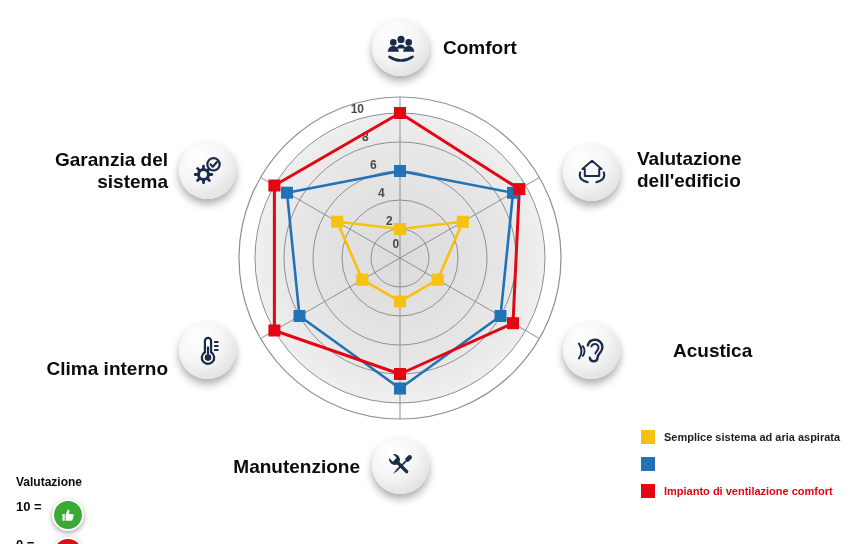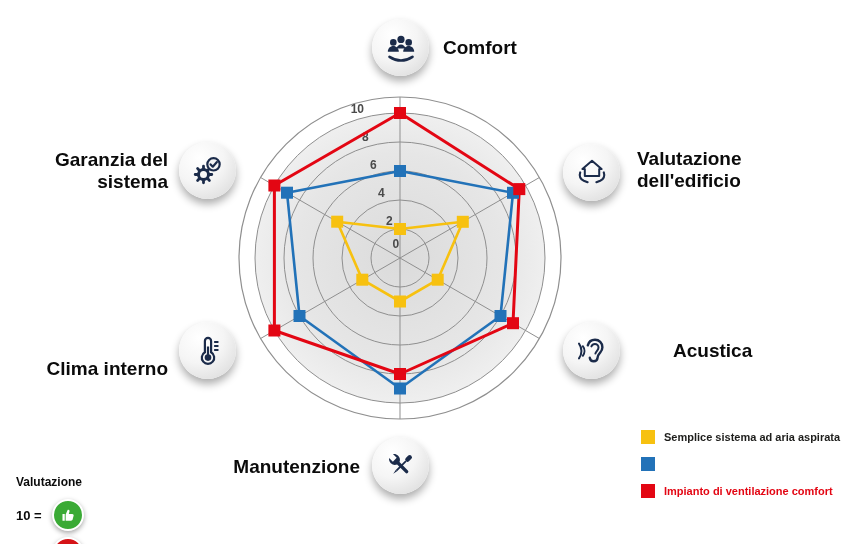--- a/index.html
+++ b/index.html
@@ -23,21 +23,21 @@
   }
   .alr{text-align:right;}
 
   .legend{position:absolute;left:641px;top:430px;}
   .legend-row{display:flex;align-items:center;margin-bottom:13px;}
   .legend-swatch{width:14px;height:14px;margin-right:9px;flex:0 0 auto;}
   .legend-label{font-size:11px;font-weight:bold;color:#1d1d1b;white-space:nowrap;}
 
   .rating{position:absolute;left:16px;top:443px;margin-top:32px;}
   .rating-title{font-size:12px;font-weight:bold;color:#0b0b0b;margin-bottom:10px;}
-  .rating-row{display:flex;align-items:center;margin-bottom:6px;}
+  .rating-row{display:flex;align-items:flex-start;margin-bottom:6px;}
   .rating-label{font-size:13px;font-weight:bold;color:#0b0b0b;width:36px;}
   .thumb{
     width:28px;height:28px;border-radius:50%;border:2px solid #fff;
     box-shadow:0 2px 5px rgba(0,0,0,.35);
     display:flex;align-items:center;justify-content:center;
   }
 </style>
 </head>
 <body>
 

